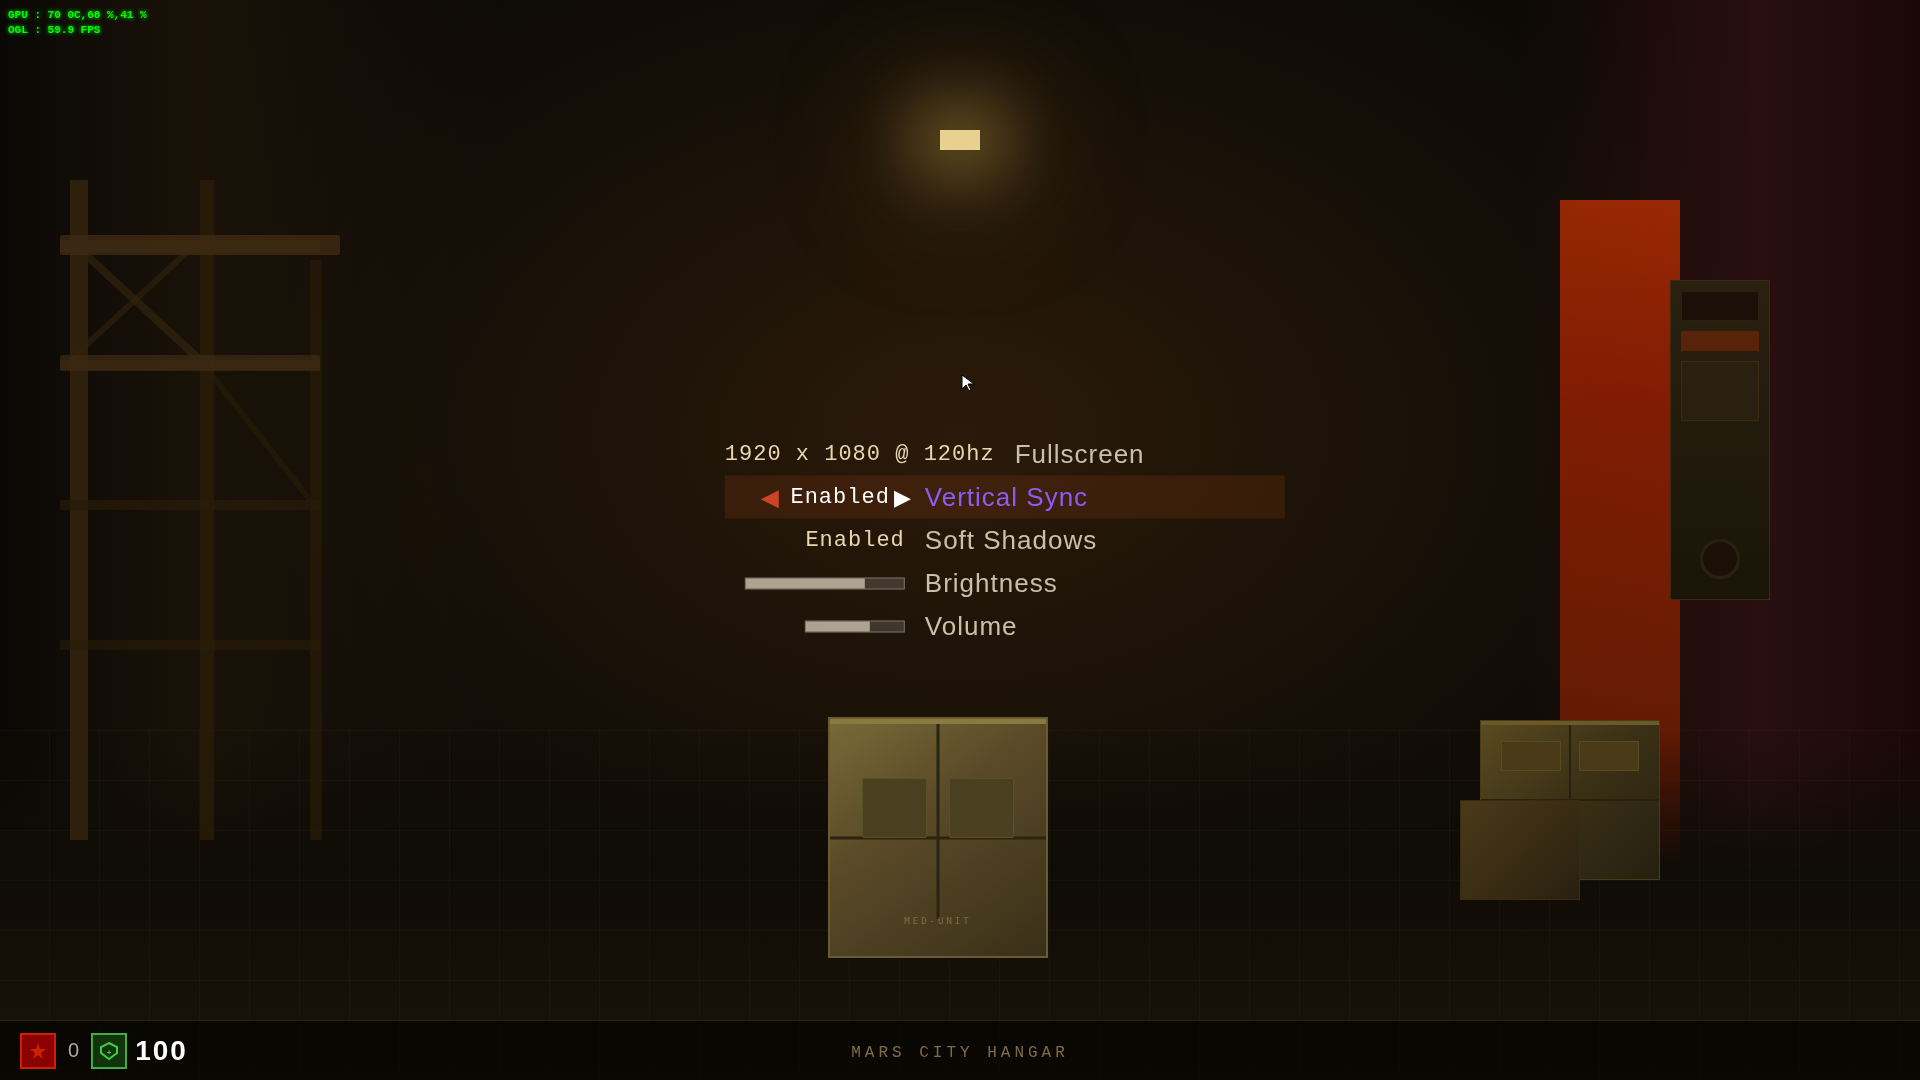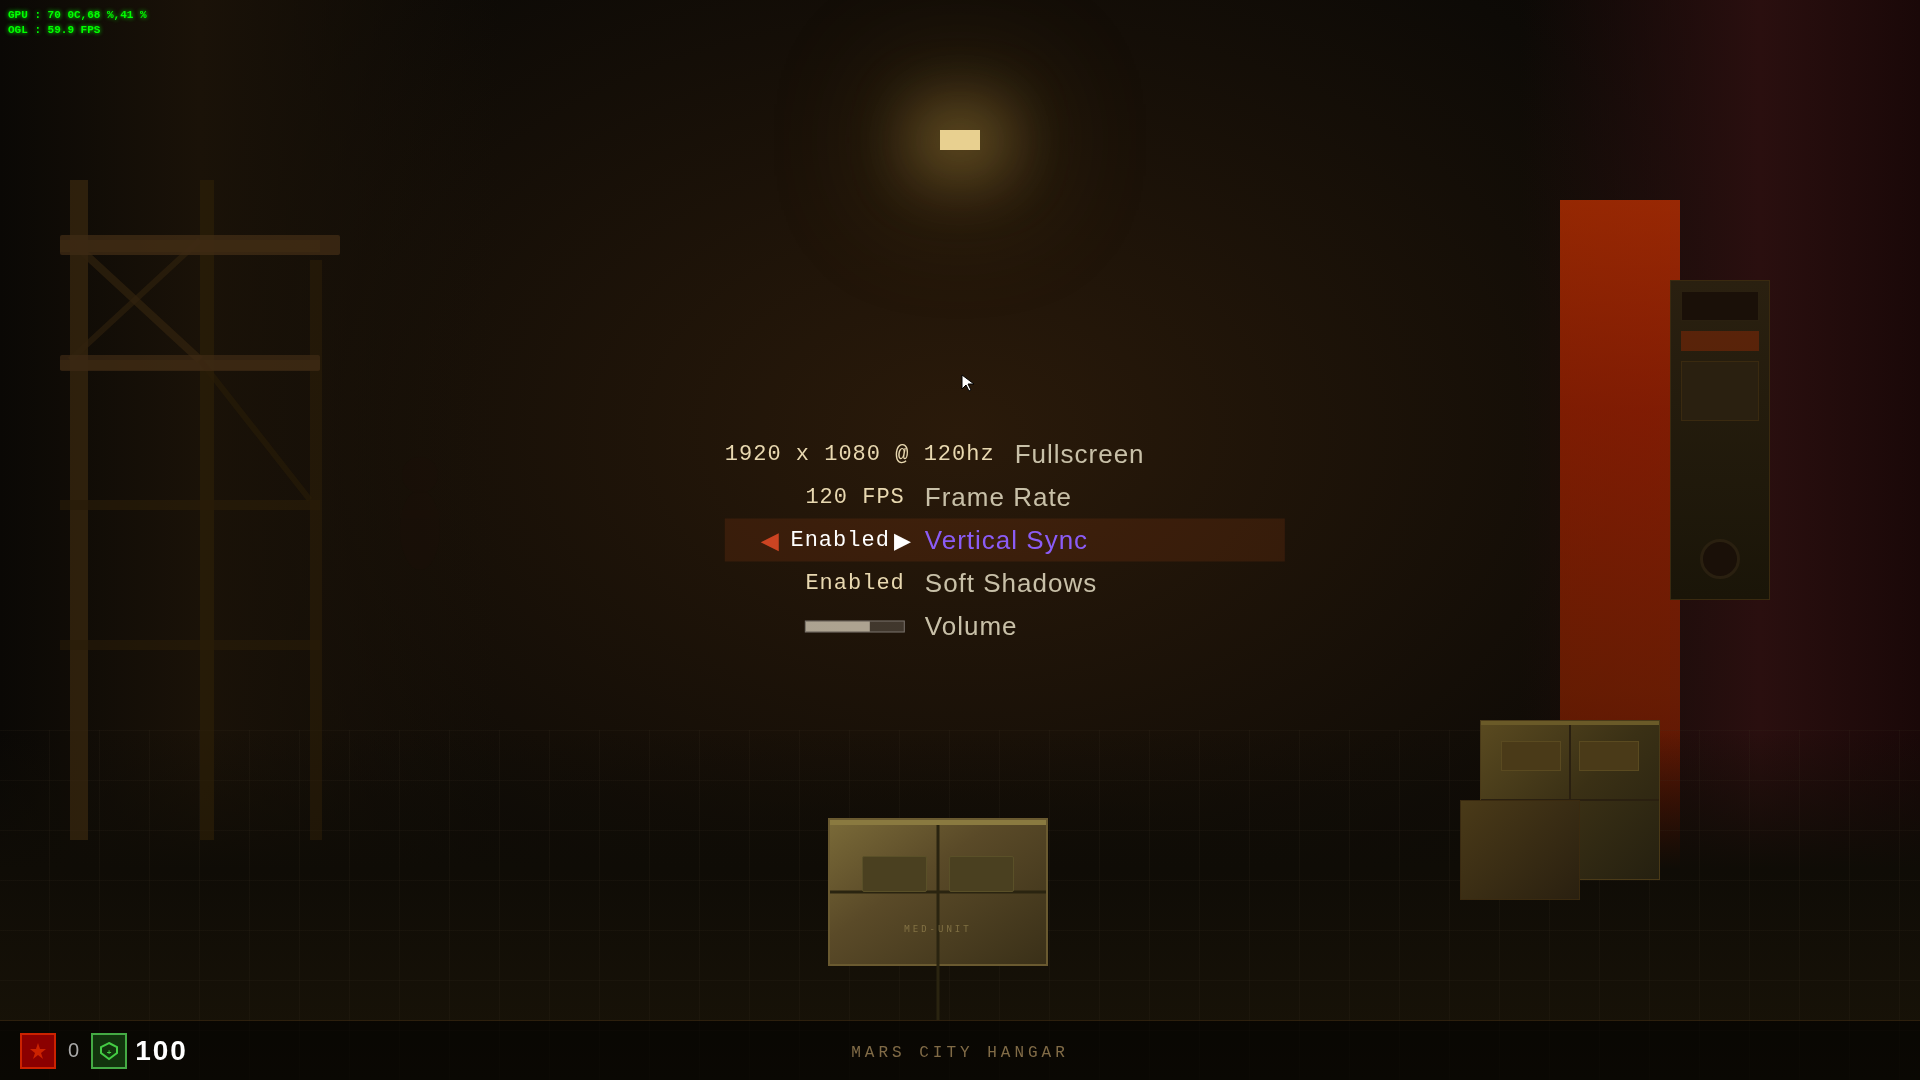--- a/index.html
+++ b/index.html
@@ -292,21 +292,21 @@
 <div style="position:absolute;right:260px;bottom:200px;width:180px;height:160px;background:linear-gradient(135deg,#5a4a20 0%,#3a3015 50%,#252010 100%);border:1px solid #4a3a18;z-index:3;">
   <div style="position:absolute;top:0;left:0;right:0;height:4px;background:#6a5a28;"></div>
   <div style="position:absolute;top:4px;left:50%;transform:translateX(-50%);width:2px;height:156px;background:#2a2010;"></div>
   <div style="position:absolute;top:50%;left:0;right:0;height:2px;background:#2a2010;transform:translateY(-50%);"></div>
   <div style="position:absolute;top:20px;left:20px;width:60px;height:30px;background:#4a3a18;border:1px solid #5a4a20;"></div>
   <div style="position:absolute;top:20px;right:20px;width:60px;height:30px;background:#4a3a18;border:1px solid #5a4a20;"></div>
 </div>
 
 <div style="position:absolute;right:340px;bottom:180px;width:120px;height:100px;background:linear-gradient(135deg,#4a3a18 0%,#2a2010 100%);border:1px solid #3a2a10;z-index:4;"></div>
 
-<div style="position:absolute;left:50%;bottom:114px;transform:translateX(-60%);width:220px;height:148px;background:linear-gradient(145deg,#7a6a38 0%,#5a4a28 40%,#3a3018 100%);border:2px solid #6a5a30;z-index:10;">
+<div style="position:absolute;left:50%;bottom:122px;transform:translateX(-60%);width:220px;height:241px;background:linear-gradient(145deg,#7a6a38 0%,#5a4a28 40%,#3a3018 100%);border:2px solid #6a5a30;z-index:10;">
   <div style="position:absolute;top:0;left:0;right:0;height:5px;background:#8a7a40;"></div>
   <div style="position:absolute;top:5px;left:50%;transform:translateX(-50%);width:3px;height:195px;background:#2a2410;"></div>
   <div style="position:absolute;top:50%;left:0;right:0;height:3px;background:#2a2410;transform:translateY(-50%);"></div>
   <div style="position:absolute;top:25%;left:15%;width:30%;height:25%;background:#4a4020;border:1px solid #5a5028;border-radius:2px;"></div>
   <div style="position:absolute;top:25%;right:15%;width:30%;height:25%;background:#4a4020;border:1px solid #5a5028;border-radius:2px;"></div>
 
   <div style="position:absolute;bottom:30px;left:50%;transform:translateX(-50%);color:rgba(180,160,100,0.5);font-size:9px;letter-spacing:3px;font-family:monospace;">MED-UNIT</div>
 </div>
 
 <div style="position:absolute;right:150px;top:280px;width:100px;height:320px;background:linear-gradient(180deg,#2a2010 0%,#1a1508 100%);border:1px solid #3a2a10;z-index:2;">
@@ -323,41 +323,45 @@
 
 <div class="menu-overlay">
 
   <div class="menu-items">
 
     <div class="menu-row">
       <div class="menu-value">1920 x 1080 @ 120hz</div>
       <div class="menu-label">Fullscreen</div>
     </div>
 
-    <div class="menu-row">
-      <div class="menu-value">120 FPS</div>
-      <div class="menu-label">Frame Rate</div>
-    </div>
 
     <div class="menu-row selected">
       <div class="slider-container" style="min-width:200px;display:flex;justify-content:flex-end;padding-right:0;align-items:center;gap:4px;">
         <span class="arrow-left">◀</span>
         <span class="menu-value selected-val" style="min-width:auto;padding-right:0;">Enabled</span>
         <span class="arrow-right" style="margin-left:0;margin-right:14px;">▶</span>
       </div>
       <div class="menu-label selected-label">Vertical Sync</div>
     </div>
 
 
 
     <div class="menu-row">
       <div class="menu-value">Enabled</div>
       <div class="menu-label">Soft Shadows</div>
     </div>
 
+    <div class="menu-row">
+      <div class="slider-container">
+        <div class="slider-bar">
+          <div class="slider-fill" style="width:75%;"></div>
+        </div>
+      </div>
+      <div class="menu-label">Brightness</div>
+    </div>
 
     <div class="menu-row">
       <div class="slider-container">
         <div class="slider-bar-2">
           <div class="slider-fill-2"></div>
         </div>
       </div>
       <div class="menu-label">Volume</div>
     </div>
 

